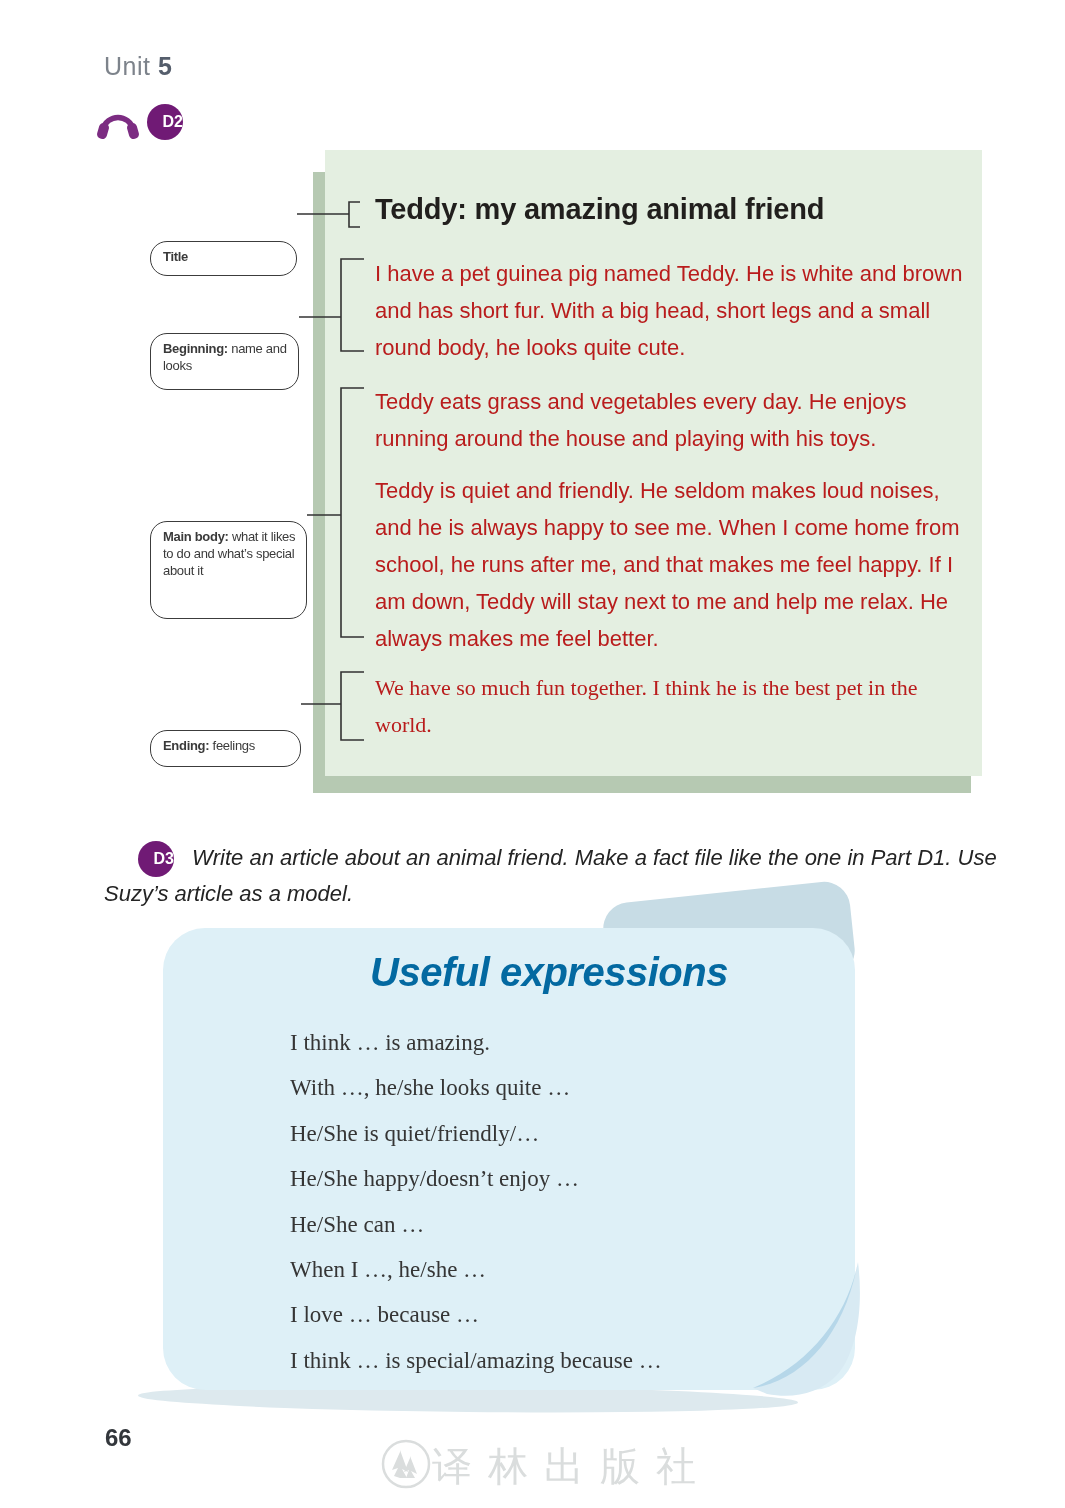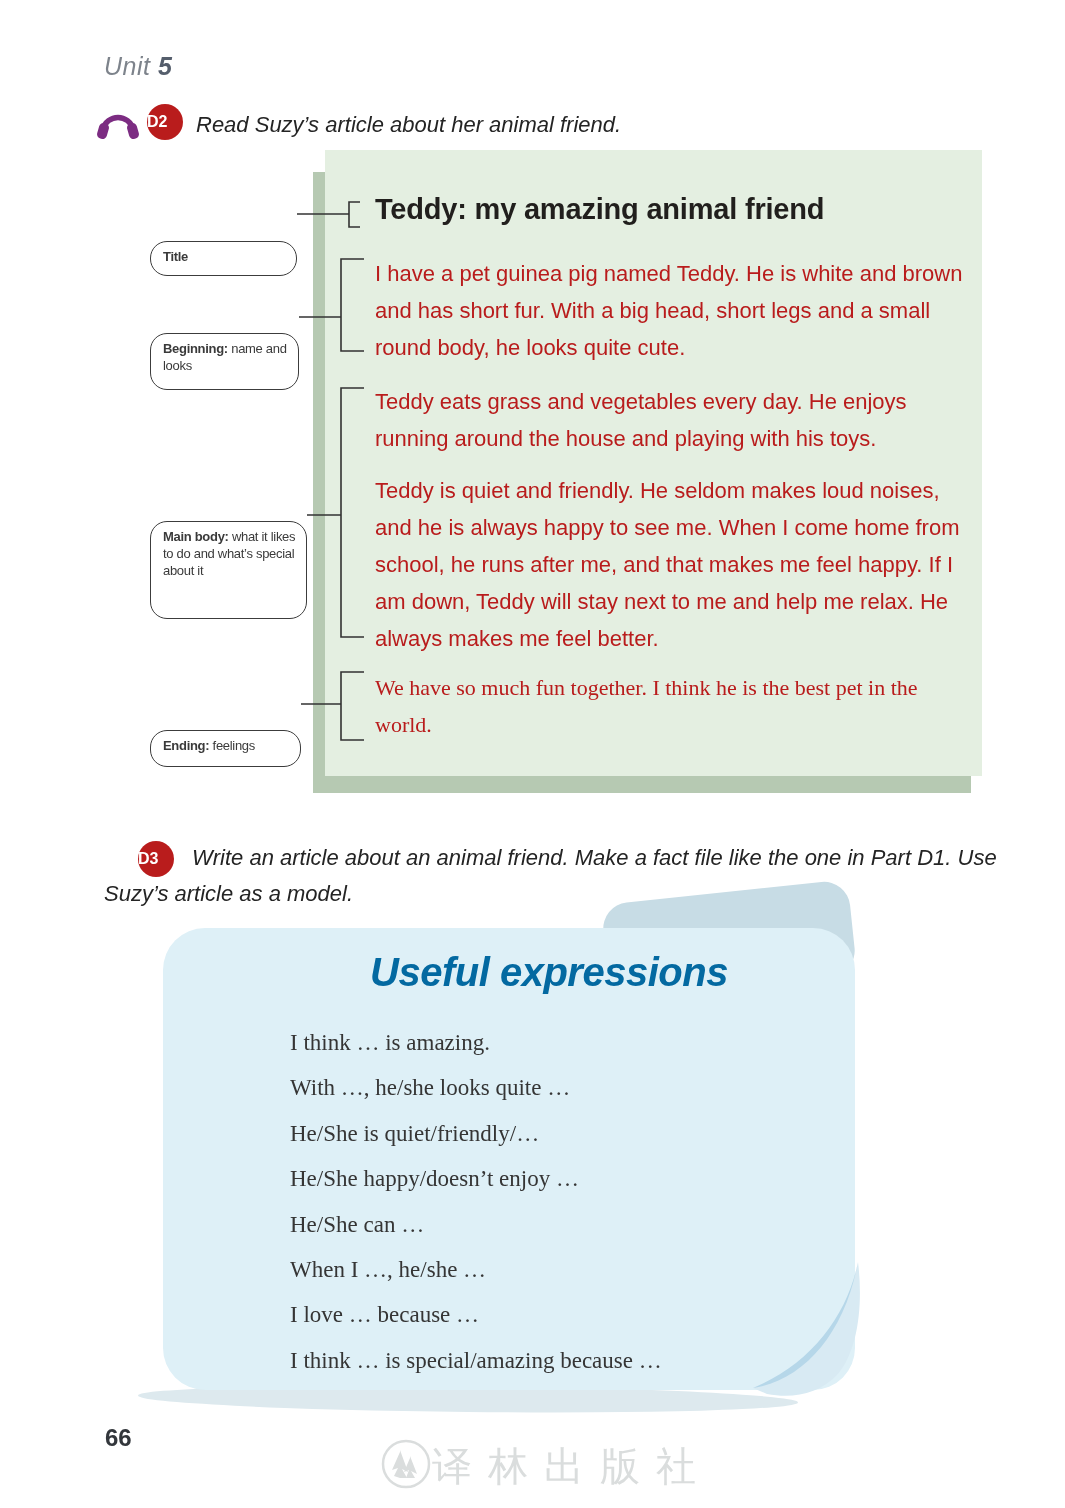--- a/index.html
+++ b/index.html
@@ -1,26 +1,26 @@
 <!DOCTYPE html>
 <html><head>
 <meta charset="utf-8">
 <style>
   html,body{margin:0;padding:0;background:#ffffff;}
   .page{position:relative;width:1065px;height:1508px;background:#ffffff;overflow:hidden;
         font-family:"Liberation Sans",sans-serif;color:#333;}
   .abs{position:absolute;}
 
   
-  .unit{left:104px;top:52px;font-size:25px;color:#7d838b;letter-spacing:.5px;font-style:italic;}
+  .unit{left:104px;top:52px;font-size:25px;color:#7d838b;letter-spacing:.5px;}
   .unit b{color:#555e6c;font-weight:bold;}
 
   
-  .badge{width:36px;height:36px;border-radius:50%;background:#b91c1c;color:#fff;
-         display:flex;align-items:center;justify-content:flex-start;
+  .badge{width:36px;height:36px;border-radius:50%;background:#701a75;color:#fff;
+         display:flex;align-items:center;justify-content:flex-end;
          font-size:16px;font-weight:bold;}
   .instr{font-style:italic;color:#242424;font-size:22px;line-height:36px;}
 
   
   .green-shadow{left:313px;top:172px;width:658px;height:621px;background:#b6c9b2;}
   .green-panel{left:325px;top:150px;width:657px;height:626px;background:#e4efe1;}
   .art-title{left:375px;top:193px;width:590px;font-size:29px;font-weight:bold;
              color:#211f1d;letter-spacing:-.2px;}
   .art-p{left:375px;width:592px;font-size:22px;line-height:37px;color:#b91c1c;margin:0;}
 
@@ -68,21 +68,20 @@
   <span class="abs" style="left:96px;top:102px;">
     <svg width="44" height="40" viewBox="0 0 44 40">
       <path d="M7 27 A15.5 15.5 0 0 1 37 27" fill="none" stroke="#7c2c82" stroke-width="5.5" stroke-linecap="round"></path>
       <rect x="2" y="21" width="10" height="16" rx="4.5" fill="#7c2c82" transform="rotate(16 7 29)"></rect>
       <rect x="32" y="21" width="10" height="16" rx="4.5" fill="#7c2c82" transform="rotate(-16 37 29)"></rect>
     </svg>
   </span>
   <div class="abs badge" style="left:147px;top:104px;">
     <span>D2</span>
   </div>
-  <div class="abs instr" style="left:196px;top:107px;">Read Suzy’s article about her animal friend.</div>
 
   <div class="abs green-shadow"></div>
   <div class="abs green-panel"></div>
 
   <div class="abs art-title">Teddy: my amazing animal friend</div>
   <p class="abs art-p" style="top:255px;">I have a pet guinea pig named Teddy. He is white and brown and has short fur. With a big head, short legs and a small round body, he looks quite cute.</p>
   <p class="abs art-p" style="top:383px;">Teddy eats grass and vegetables every day. He enjoys running around the house and playing with his toys.</p>
   <p class="abs art-p" style="top:472px;">Teddy is quiet and friendly. He seldom makes loud noises, and he is always happy to see me. When I come home from school, he runs after me, and that makes me feel happy. If I am down, Teddy will stay next to me and help me relax. He always makes me feel better.</p>
   <p class="abs art-p" style="top:669px;font-family:Liberation Serif, serif;">We have so much fun together. I think he is the best pet in the world.</p>
 

